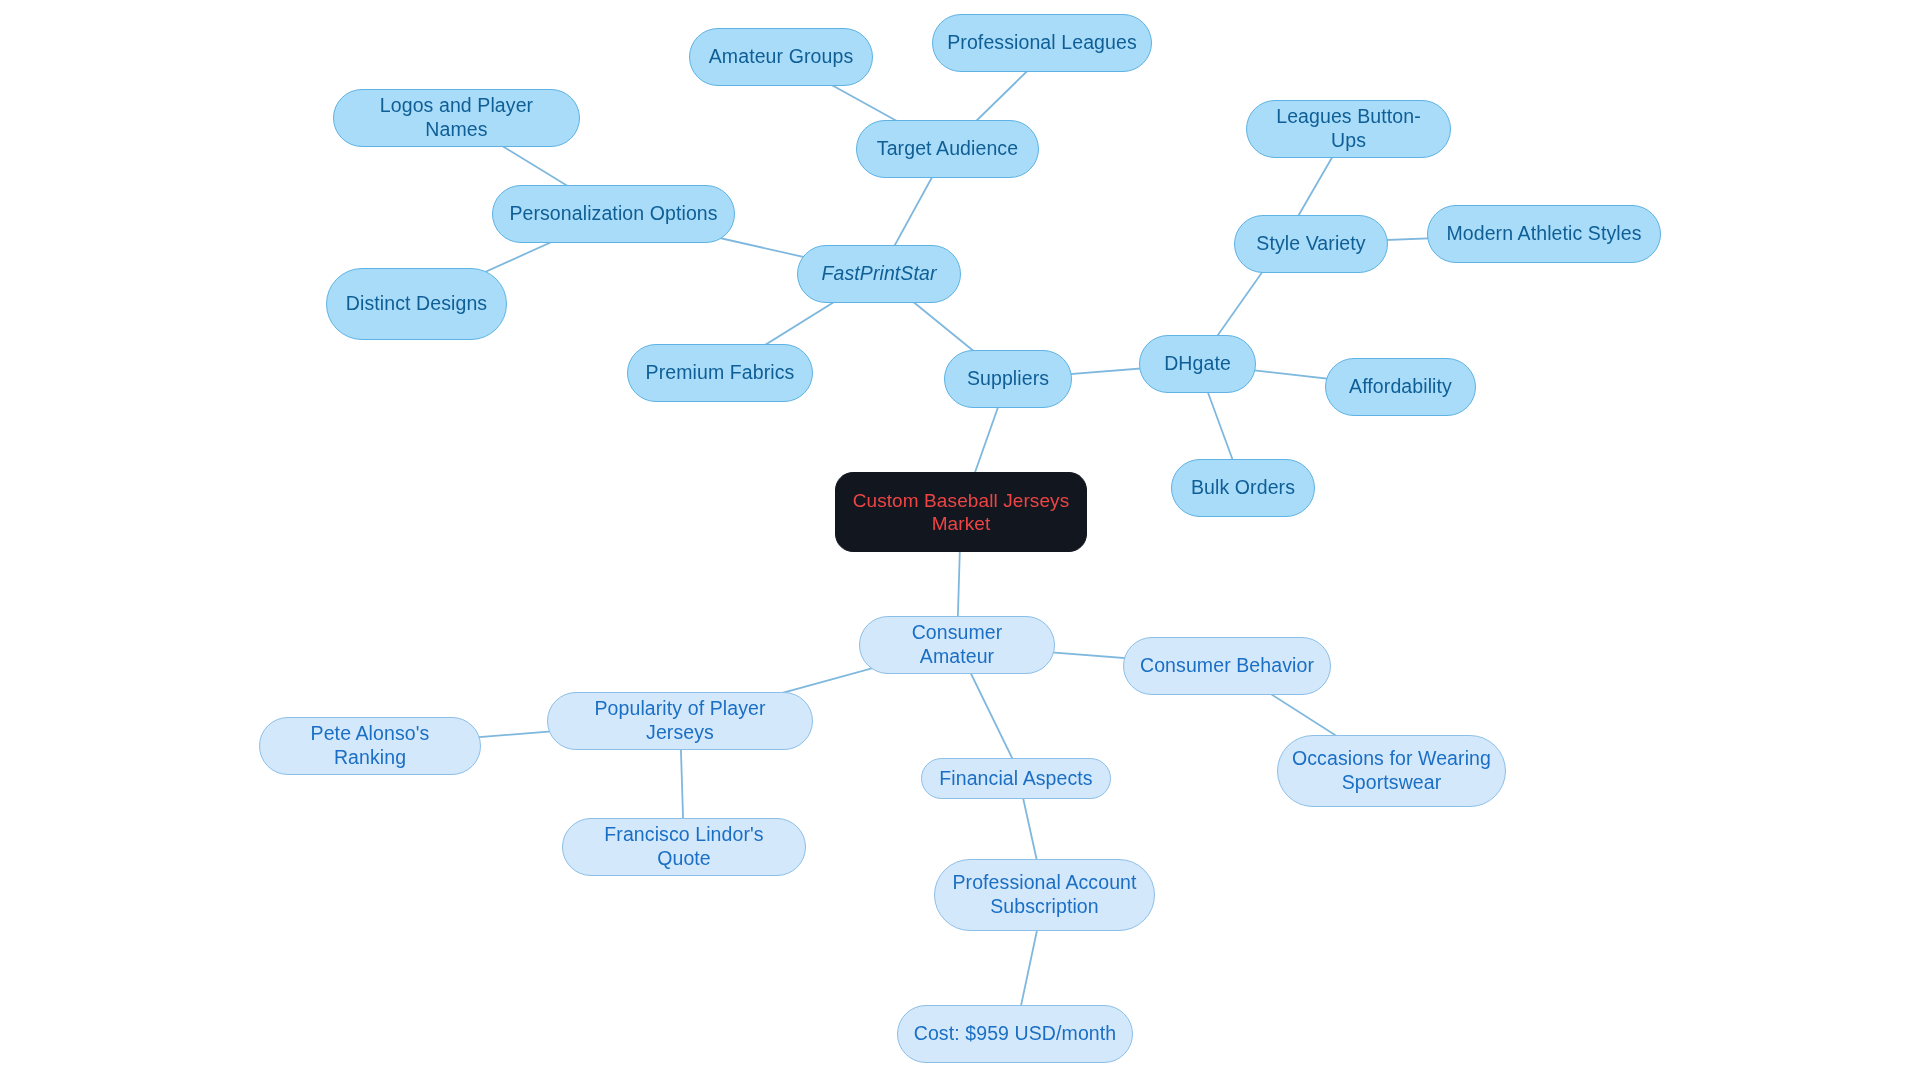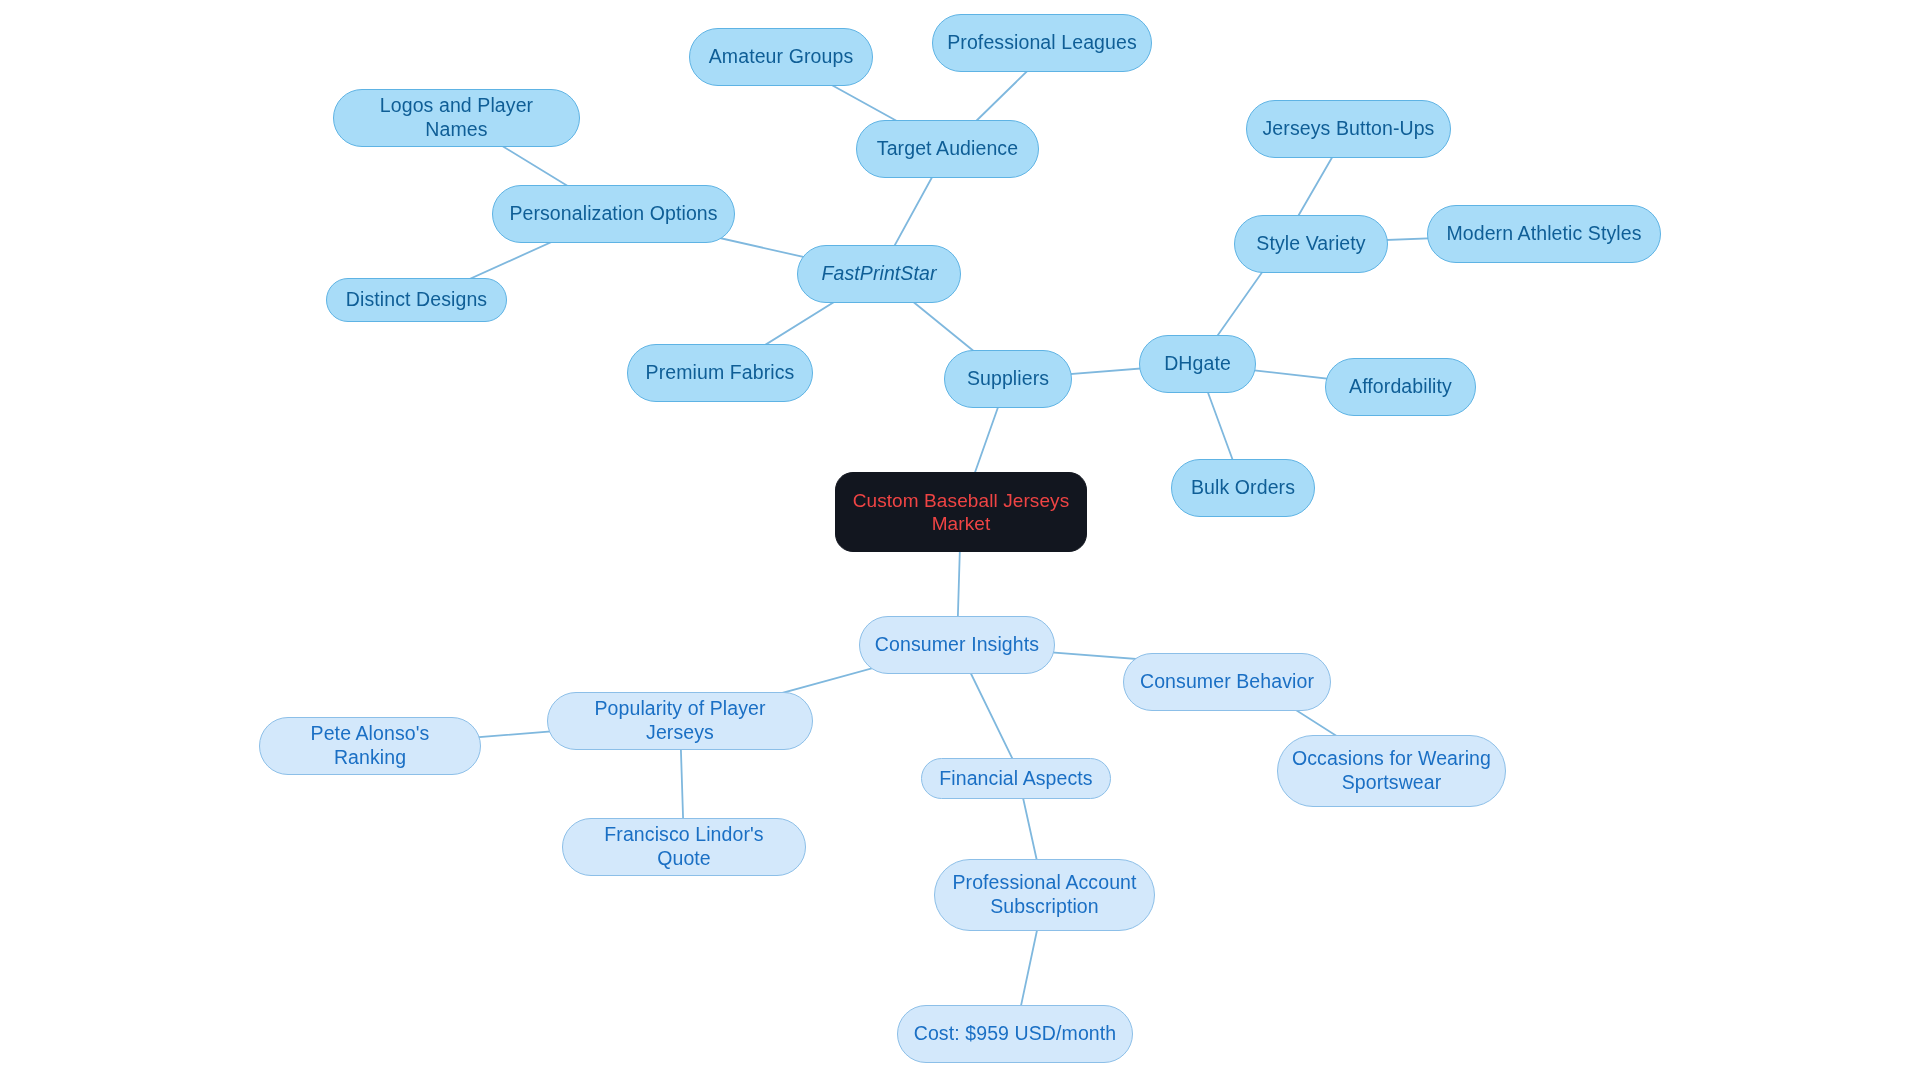--- a/index.html
+++ b/index.html
@@ -95,30 +95,30 @@
       <line x1="680" y1="721" x2="684" y2="847" stroke="#7fb8de" stroke-width="1.8" stroke-linecap="round"></line>
     </svg>
 <div class="node node-root" style="left: 835px; top: 472px; width: 252px; height: 80px;"><span>Custom Baseball Jerseys Market</span></div>
     <div class="node node-l1 tone-strong" style="left: 944px; top: 350px; width: 128px; height: 58px;"><span>Suppliers</span></div>
     <div class="node node-l1 tone-strong" style="left: 797px; top: 245px; width: 164px; height: 58px; font-style: italic;"><span>FastPrintStar</span></div>
     <div class="node node-l1 tone-strong" style="left: 856px; top: 120px; width: 183px; height: 58px;"><span>Target Audience</span></div>
     <div class="node node-l1 tone-strong" style="left: 689px; top: 28px; width: 184px; height: 58px;"><span>Amateur Groups</span></div>
     <div class="node node-l1 tone-strong" style="left: 932px; top: 14px; width: 220px; height: 58px;"><span>Professional Leagues</span></div>
     <div class="node node-l1 tone-strong" style="left: 492px; top: 185px; width: 243px; height: 58px;"><span>Personalization Options</span></div>
     <div class="node node-l1 tone-strong" style="left: 333px; top: 89px; width: 247px; height: 58px;"><span>Logos and Player Names</span></div>
-    <div class="node node-l1 tone-strong" style="left: 326px; top: 278px; width: 181px; height: 44px; text-align: center;"><span>Distinct Designs</span></div>
+    <div class="node node-l1 tone-strong" style="left: 326px; top: 268px; width: 181px; height: 72px; text-align: center;"><span>Distinct Designs</span></div>
     <div class="node node-l1 tone-strong" style="left: 627px; top: 344px; width: 186px; height: 58px;"><span>Premium Fabrics</span></div>
     <div class="node node-l1 tone-strong" style="left: 1139px; top: 335px; width: 117px; height: 58px;"><span>DHgate</span></div>
     <div class="node node-l1 tone-strong" style="left: 1234px; top: 215px; width: 154px; height: 58px;"><span>Style Variety</span></div>
-    <div class="node node-l1 tone-strong" style="left: 1246px; top: 100px; width: 205px; height: 58px;"><span>Jerseys Button-Ups</span></div>
+    <div class="node node-l1 tone-strong" style="left: 1246px; top: 100px; width: 205px; height: 58px;"><span>Leagues Button-Ups</span></div>
     <div class="node node-l1 tone-strong" style="left: 1427px; top: 205px; width: 234px; height: 58px;"><span>Modern Athletic Styles</span></div>
     <div class="node node-l1 tone-strong" style="left: 1325px; top: 358px; width: 151px; height: 58px;"><span>Affordability</span></div>
     <div class="node node-l1 tone-strong" style="left: 1171px; top: 459px; width: 144px; height: 58px;"><span>Bulk Orders</span></div>
-    <div class="node node-l2 tone-light" style="left: 859px; top: 616px; width: 196px; height: 58px;"><span>Consumer Insights</span></div>
-    <div class="node node-l2 tone-light" style="left: 1123px; top: 637px; width: 208px; height: 58px; margin-top: 16px;"><span>Consumer Behavior</span></div>
+    <div class="node node-l2 tone-light" style="left: 859px; top: 616px; width: 196px; height: 58px;"><span>Consumer Amateur</span></div>
+    <div class="node node-l2 tone-light" style="left: 1123px; top: 637px; width: 208px; height: 58px;"><span>Consumer Behavior</span></div>
     <div class="node node-l2 tone-light" style="left: 1277px; top: 735px; width: 229px; height: 72px;"><span>Occasions for Wearing Sportswear</span></div>
     <div class="node node-l2 tone-light" style="left: 921px; top: 758px; width: 190px; height: 41px;"><span>Financial Aspects</span></div>
     <div class="node node-l2 tone-light" style="left: 934px; top: 859px; width: 221px; height: 72px;"><span>Professional Account Subscription</span></div>
     <div class="node node-l2 tone-light" style="left: 897px; top: 1005px; width: 236px; height: 58px;"><span>Cost: $959 USD/month</span></div>
     <div class="node node-l2 tone-light" style="left: 547px; top: 692px; width: 266px; height: 58px;"><span>Popularity of Player Jerseys</span></div>
     <div class="node node-l2 tone-light" style="left: 259px; top: 717px; width: 222px; height: 58px;"><span>Pete Alonso's Ranking</span></div>
     <div class="node node-l2 tone-light" style="left: 562px; top: 818px; width: 244px; height: 58px;"><span>Francisco Lindor's Quote</span></div>
   </div>
 
 </body></html>

